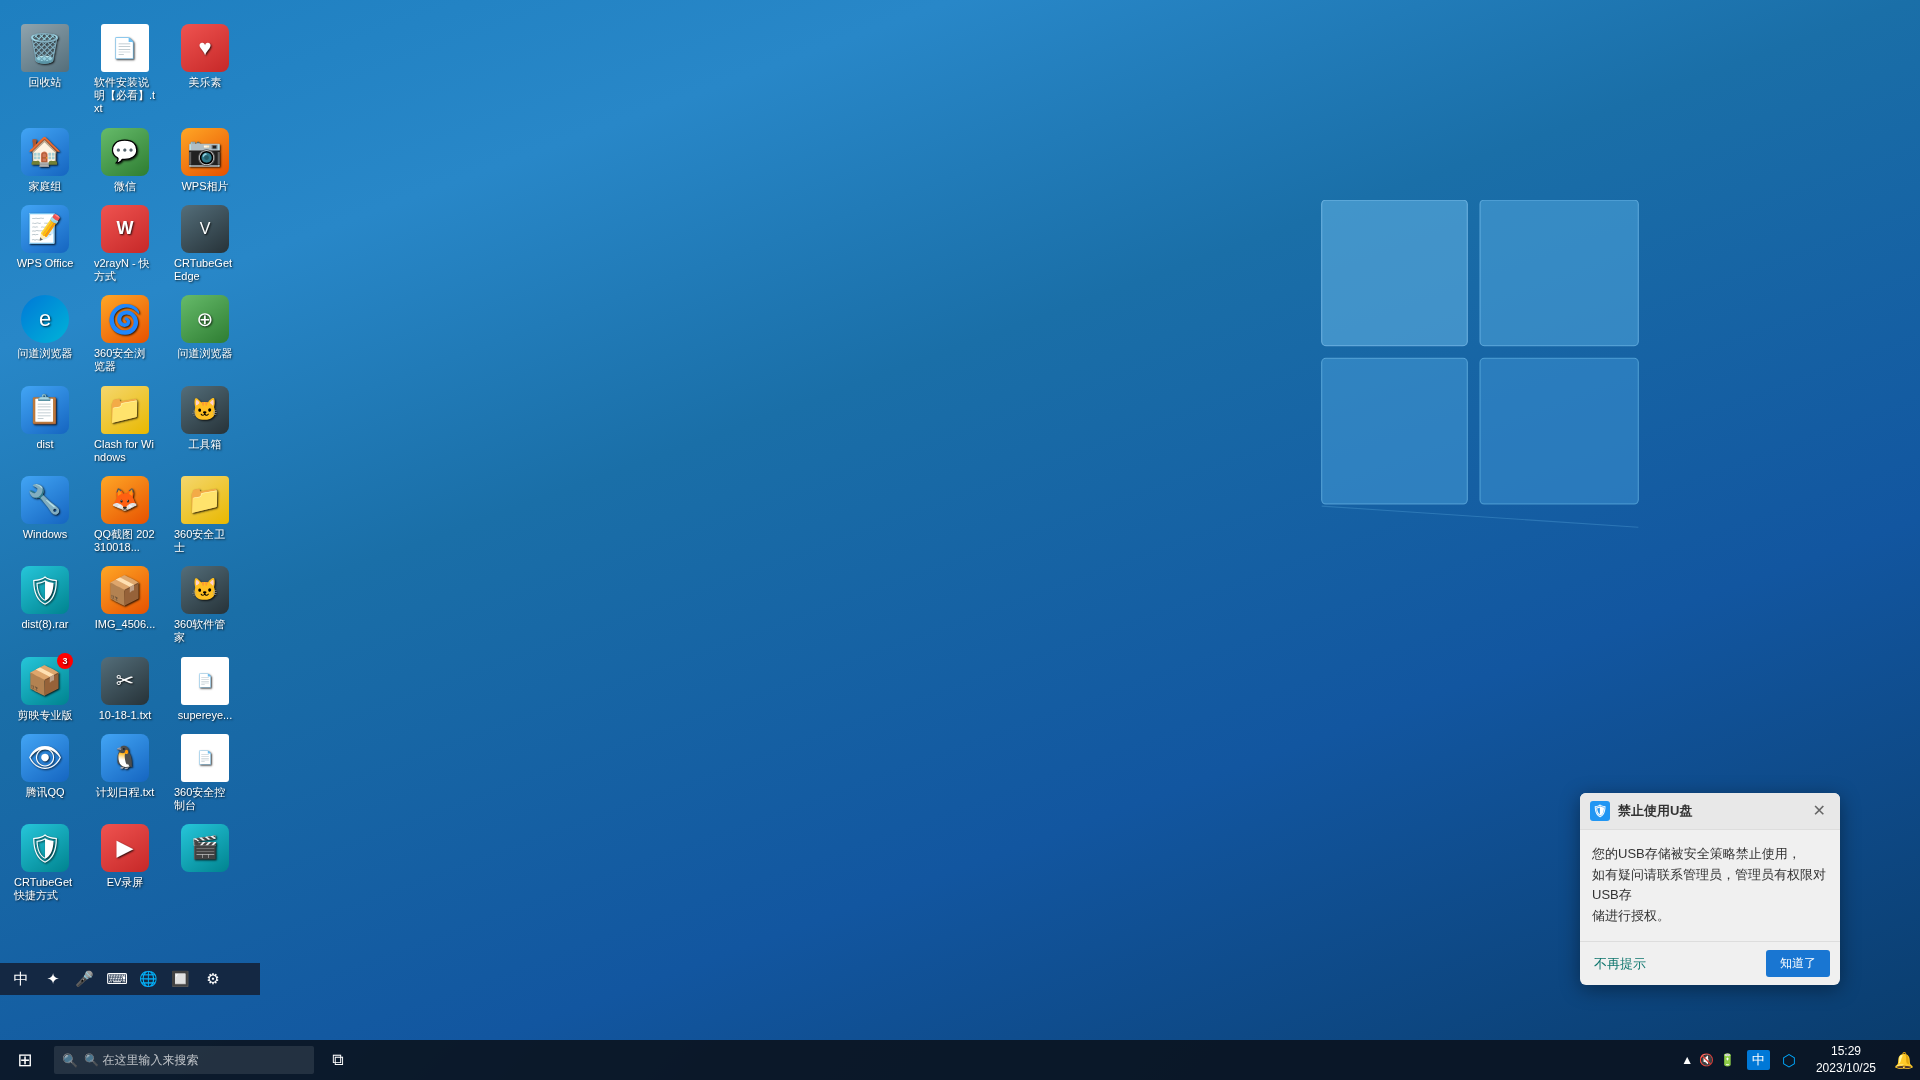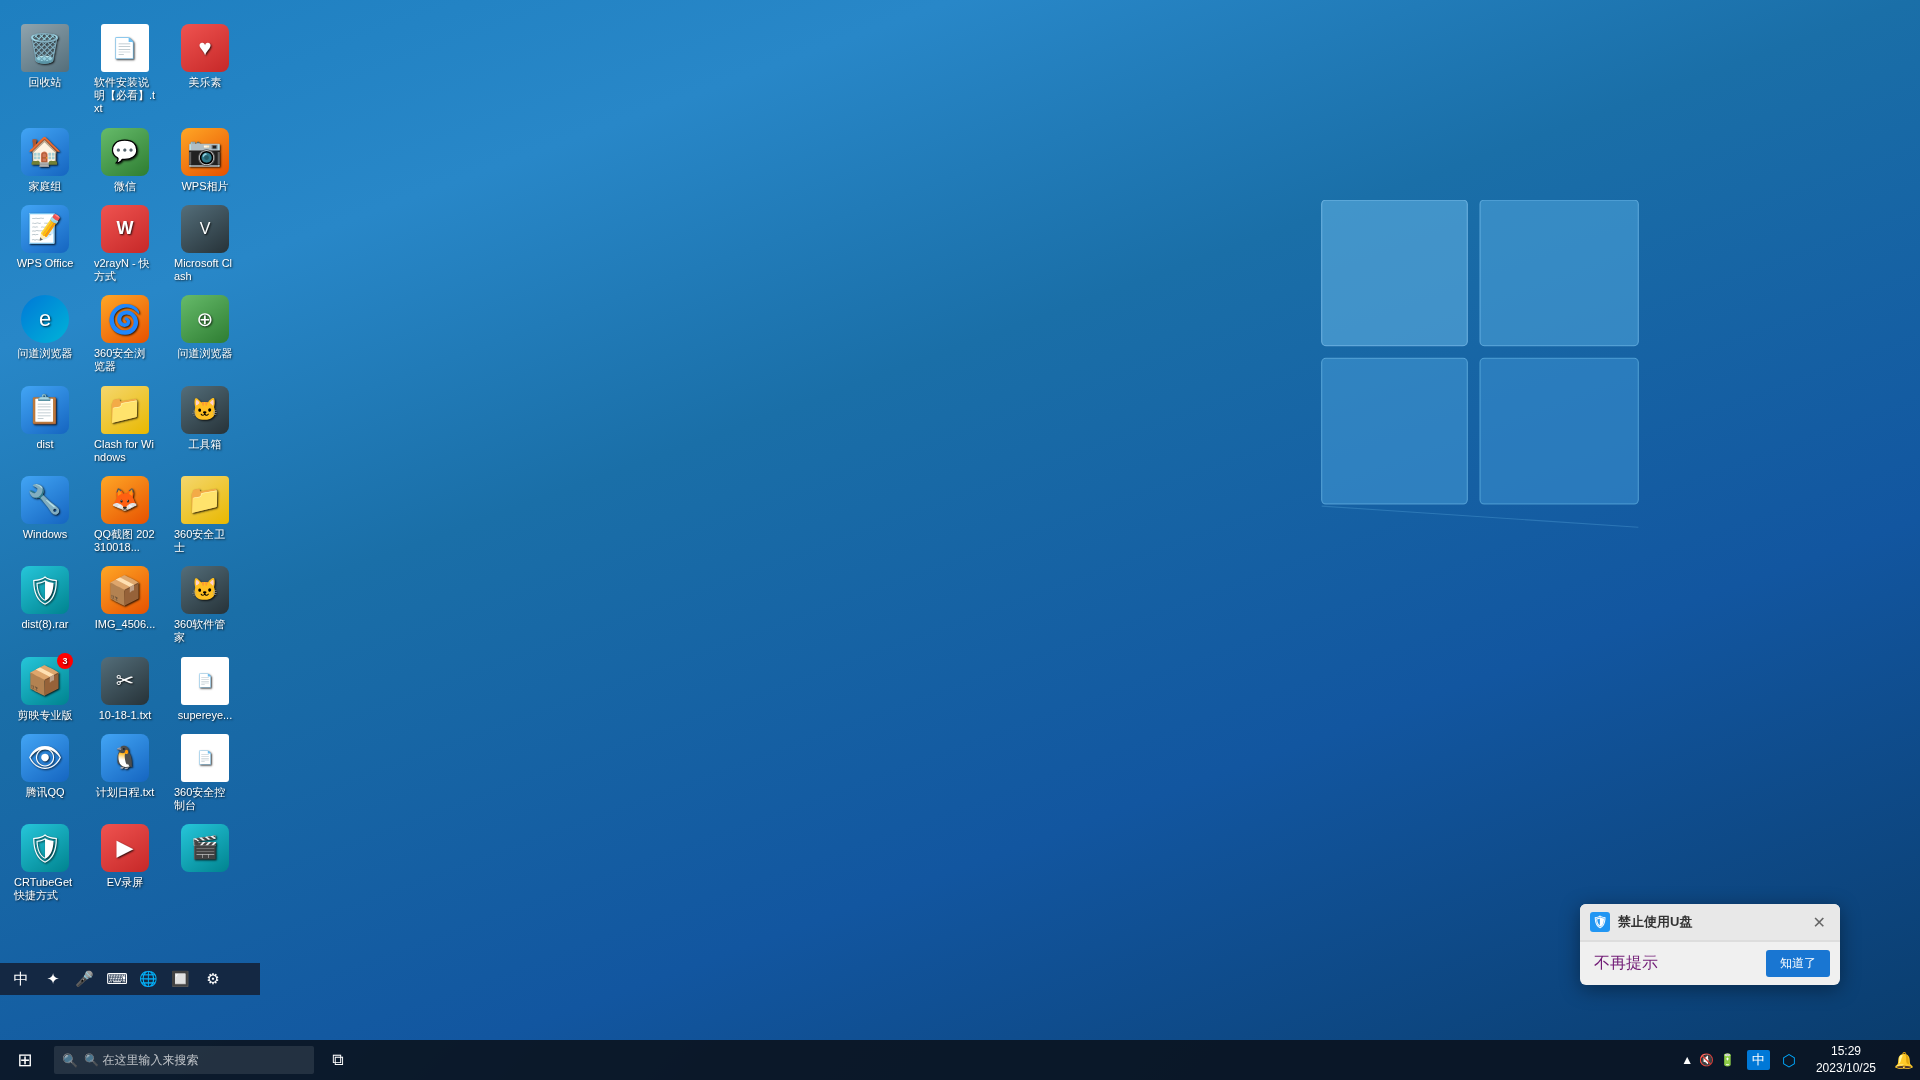--- a/index.html
+++ b/index.html
@@ -259,22 +259,22 @@
 
     .notif-footer {
       display: flex;
       align-items: center;
       padding: 8px 10px;
       gap: 10px;
       border-top: 1px solid #ddd;
     }
 
     .notif-btn-secondary {
-      font-size: 16px;
-      color: #701a75;
+      font-size: 13px;
+      color: #0f766e;
       cursor: pointer;
       background: none;
       border: none;
       padding: 2px 4px;
     }
 
     .notif-btn-primary {
       margin-left: auto;
       background: #1976D2;
       color: white;
@@ -390,21 +390,21 @@
     <div class="icon-item">
       <div class="icon-img app-blue">📝</div>
       <span class="icon-label">WPS Office</span>
     </div>
     <div class="icon-item">
       <div class="icon-img app-red" style="font-size:18px;font-weight:bold;color:white;">W</div>
       <span class="icon-label">v2rayN - 快方式</span>
     </div>
     <div class="icon-item">
       <div class="icon-img app-dark" style="font-size:16px;color:white;">V</div>
-      <span class="icon-label">Microsoft Clash</span>
+      <span class="icon-label">CRTubeGet Edge</span>
     </div>
 
     <div class="icon-item">
       <div class="icon-img" style="background:linear-gradient(135deg,#0078d7,#00b4d8);border-radius:50%;font-size:22px;color:white;">e</div>
       <span class="icon-label">问道浏览器</span>
     </div>
     <div class="icon-item">
       <div class="icon-img app-orange">🌀</div>
       <span class="icon-label">360安全浏览器</span>
     </div>
@@ -507,20 +507,25 @@
     <div class="toolbar-icon">🔲</div>
     <div class="toolbar-icon">⚙</div>
   </div>
 
   <div class="notification-popup">
     <div class="notif-header">
       <div class="notif-icon">🛡</div>
       <span>禁止使用U盘</span>
       <button class="notif-close">✕</button>
     </div>
+    <div class="notif-body">
+      <span>您的USB存储被安全策略禁止使用，</span><br>
+      <span>如有疑问请联系管理员，管理员有权限对USB存</span><br>
+      <span>储进行授权。</span>
+    </div>
     <div class="notif-footer">
       <button class="notif-btn-secondary">不再提示</button>
       <button class="notif-btn-primary">知道了</button>
     </div>
   </div>
 
 </div>
 
 <div class="taskbar">
 

